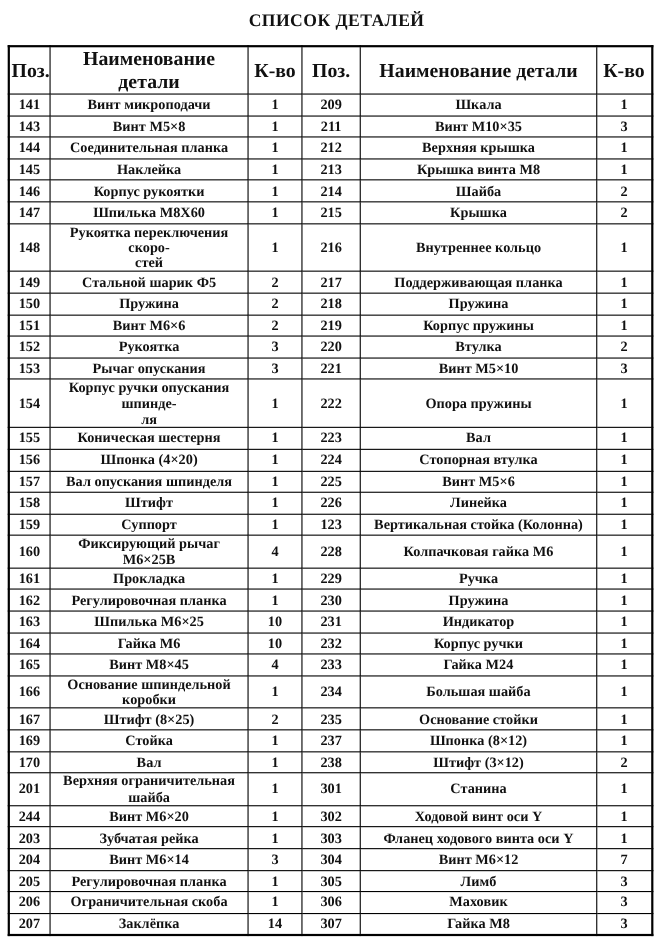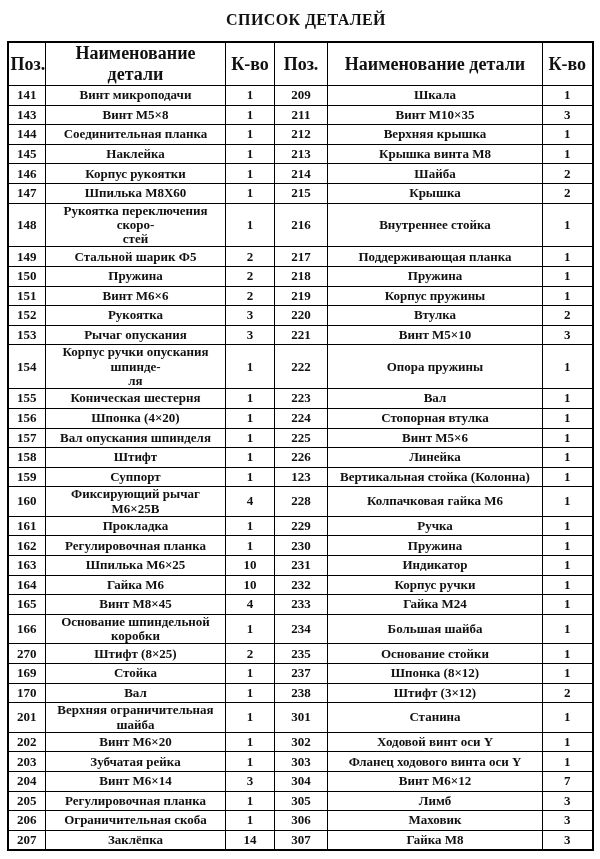--- a/index.html
+++ b/index.html
@@ -128,21 +128,21 @@
         <td>215</td>
         <td class="name">Крышка</td>
         <td>2</td>
       </tr>
       <tr>
         <td>148</td>
         <td class="name">Рукоятка переключения скоро-
 стей</td>
         <td>1</td>
         <td>216</td>
-        <td class="name">Внутреннее стойка</td>
+        <td class="name">Внутреннее кольцо</td>
         <td>1</td>
       </tr>
       <tr>
         <td>149</td>
         <td class="name">Стальной шарик Ф5</td>
         <td>2</td>
         <td>217</td>
         <td class="name">Поддерживающая планка</td>
         <td>1</td>
       </tr>
@@ -277,21 +277,21 @@
       </tr>
       <tr>
         <td>166</td>
         <td class="name">Основание шпиндельной коробки</td>
         <td>1</td>
         <td>234</td>
         <td class="name">Большая шайба</td>
         <td>1</td>
       </tr>
       <tr>
-        <td>270</td>
+        <td>167</td>
         <td class="name">Штифт (8×25)</td>
         <td>2</td>
         <td>235</td>
         <td class="name">Основание стойки</td>
         <td>1</td>
       </tr>
       <tr>
         <td>169</td>
         <td class="name">Стойка</td>
         <td>1</td>
@@ -309,21 +309,21 @@
       </tr>
       <tr>
         <td>201</td>
         <td class="name">Верхняя ограничительная шайба</td>
         <td>1</td>
         <td>301</td>
         <td class="name">Станина</td>
         <td>1</td>
       </tr>
       <tr>
-        <td>202</td>
+        <td>244</td>
         <td class="name">Винт М6×20</td>
         <td>1</td>
         <td>302</td>
         <td class="name">Ходовой винт оси Y</td>
         <td>1</td>
       </tr>
       <tr>
         <td>203</td>
         <td class="name">Зубчатая рейка</td>
         <td>1</td>

